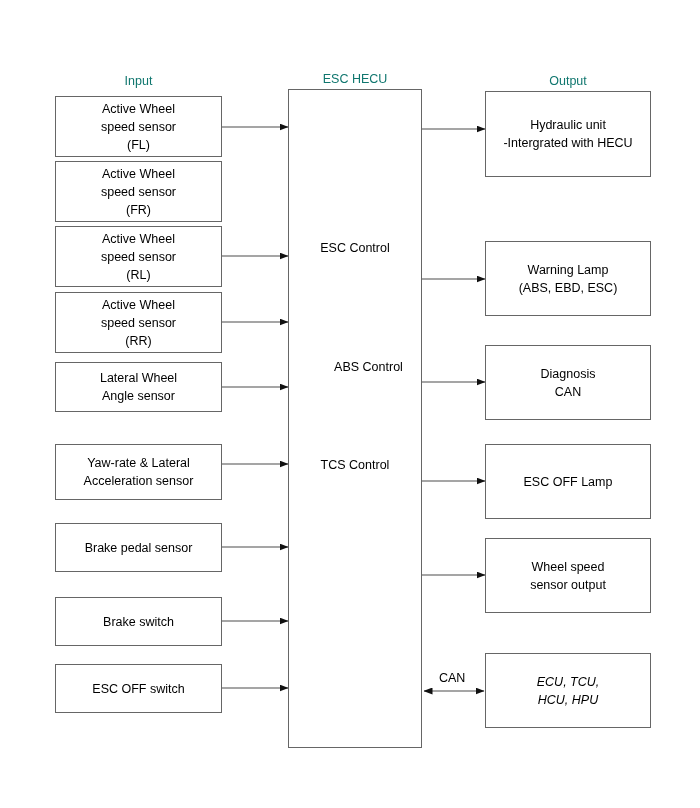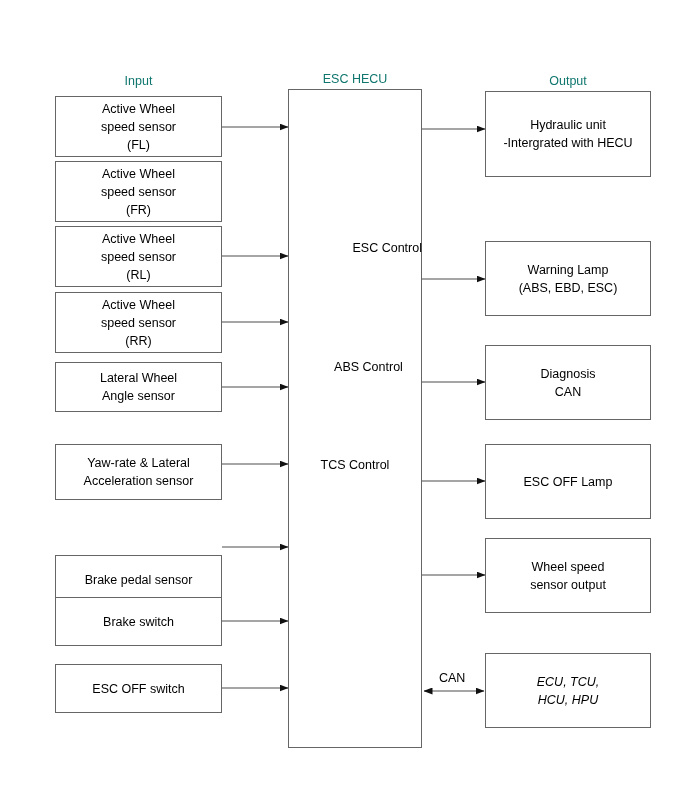--- a/index.html
+++ b/index.html
@@ -132,33 +132,33 @@
         <span class="ln">(RR)</span>
       </div>
       <div class="node" style="left: 55px; top: 362px; width: 167px; height: 50px; border-color: rgb(102, 102, 102);">
         <span class="ln">Lateral Wheel</span>
         <span class="ln">Angle sensor</span>
       </div>
       <div class="node" style="left: 55px; top: 444px; width: 167px; height: 56px; border-color: rgb(102, 102, 102);">
         <span class="ln">Yaw-rate &amp; Lateral</span>
         <span class="ln">Acceleration sensor</span>
       </div>
-      <div class="node" style="left: 55px; top: 523px; width: 167px; height: 49px; border-color: rgb(102, 102, 102); margin-top: 32px;">
+      <div class="node" style="left: 55px; top: 523px; width: 167px; height: 49px; border-color: rgb(102, 102, 102);">
         <span class="ln">Brake pedal sensor</span>
       </div>
       <div class="node" style="left: 55px; top: 597px; width: 167px; height: 49px; border-color: rgb(102, 102, 102);">
         <span class="ln">Brake switch</span>
       </div>
       <div class="node" style="left: 55px; top: 664px; width: 167px; height: 49px; border-color: rgb(102, 102, 102);">
         <span class="ln">ESC OFF switch</span>
       </div>
     </div>
 
   <div id="hecu-functions">
-      <div class="hecu-label" style="left: 288px; top: 241px; width: 134px; text-align: right;">ESC Control</div>
+      <div class="hecu-label" style="left: 288px; top: 241px; width: 134px;">ESC Control</div>
       <div class="hecu-label" style="left: 288px; top: 360px; width: 161px;">ABS Control</div>
       <div class="hecu-label" style="left: 288px; top: 458px; width: 134px;">TCS Control</div>
     </div>
 
   <div id="output-nodes">
       <div class="node" style="left: 485px; top: 91px; width: 166px; height: 86px; border-color: rgb(102, 102, 102);">
         <span class="ln">Hydraulic unit</span>
         <span class="ln">-Intergrated with HECU</span>
       </div>
       <div class="node" style="left: 485px; top: 241px; width: 166px; height: 75px; border-color: rgb(102, 102, 102);">

